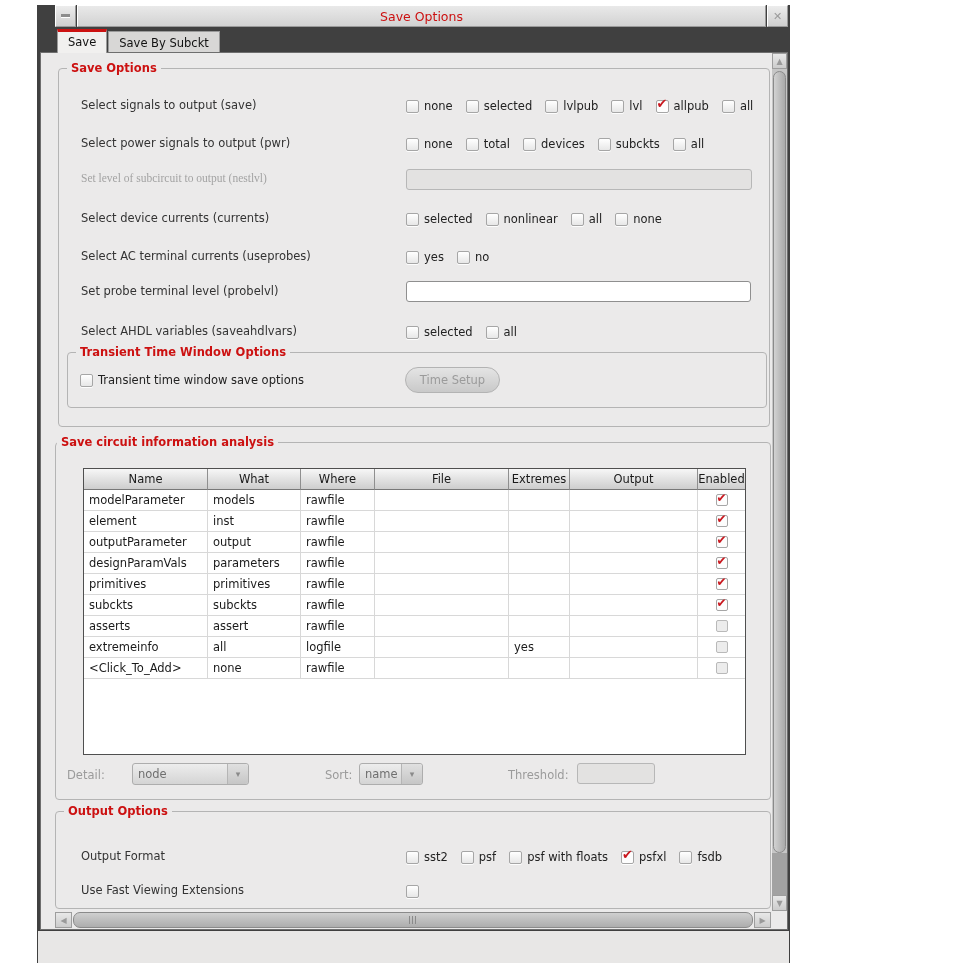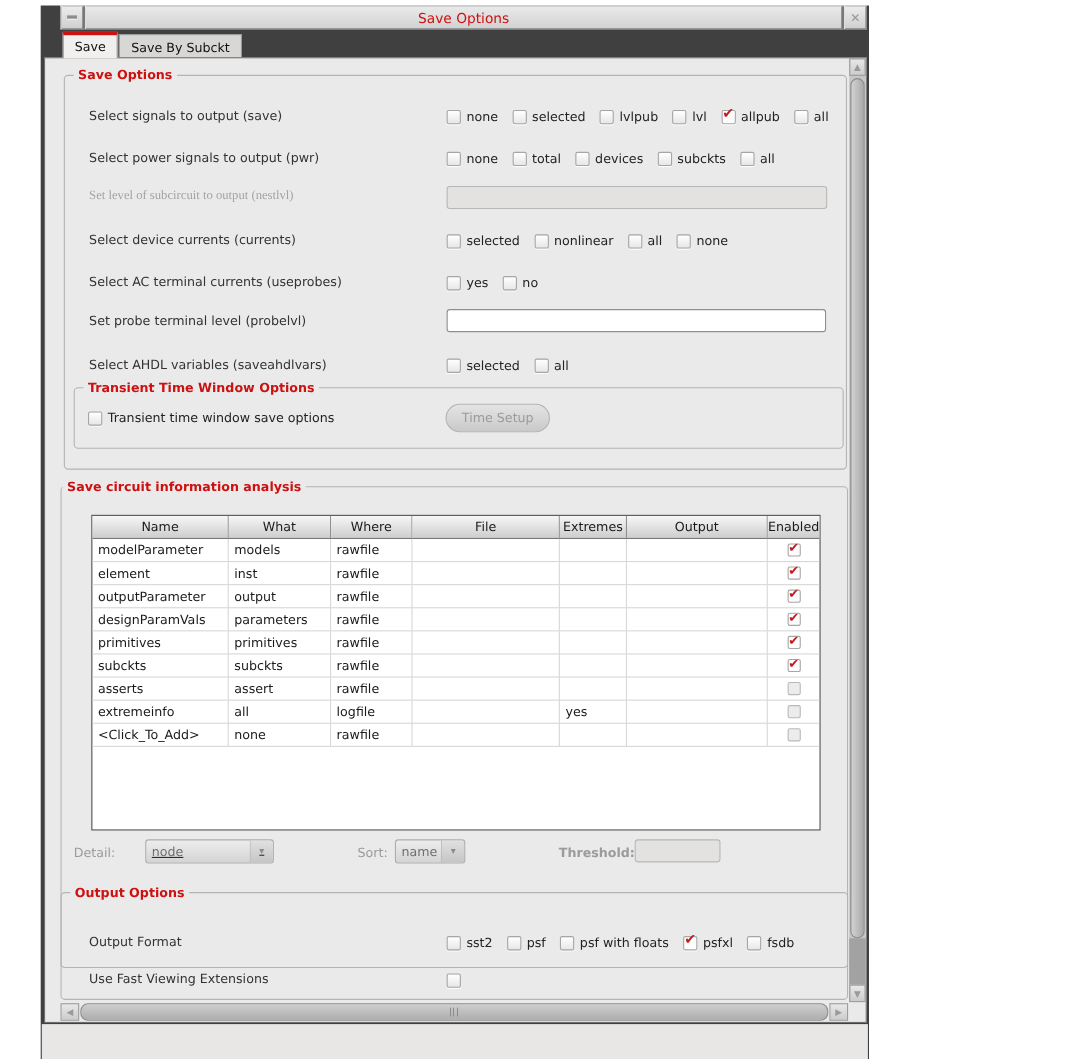--- a/index.html
+++ b/index.html
@@ -245,21 +245,21 @@
         <div class="group" style="left:8px;top:283px;width:700px;height:56px;">
           <span class="group-title" style="left:8px;">Transient Time Window Options</span>
           <span class="cb-item" style="position:absolute;left:12px;top:20px;">
             <span class="cb"></span>
             <span class="cb-label">Transient time window save options</span>
           </span>
           <div class="btn" style="left:337px;top:14px;width:95px;height:26px;">Time Setup</div>
         </div>
       </div>
 
-      <div class="group" style="left:14px;top:389px;width:716px;height:438px;">
+      <div class="group" style="left:14px;top:389px;width:716px;height:358px;">
         <span class="group-title" style="left:1px;">Save circuit information analysis</span>
 
         <div class="tbl" style="left:27px;top:25px;width:663px;height:287px;">
           <div class="t-row t-head" id="tbl-head">
               <div class="t-cell">Name</div>
               <div class="t-cell">What</div>
               <div class="t-cell">Where</div>
               <div class="t-cell">File</div>
               <div class="t-cell">Extremes</div>
               <div class="t-cell">Output</div>
@@ -374,30 +374,30 @@
                 <div class="t-cell"></div>
                 <div class="t-cell"></div>
                 <div class="t-cell center">
                   <span class="cb unchecked"></span>
                 </div>
               </div>
             </div>
         </div>
 
         <span class="dim" style="left:11px;top:325px;">Detail:</span>
-        <span class="dd" style="left:76px;top:320px;width:117px;text-decoration:underline;">
+        <span class="dd" style="left:76px;top:320px;width:117px;">
           <span class="dd-text">node</span>
           <span class="dd-btn">▾</span>
         </span>
         <span class="dim" style="left:269px;top:325px;">Sort:</span>
         <span class="dd" style="left:303px;top:320px;width:64px;">
           <span class="dd-text">name</span>
           <span class="dd-btn">▾</span>
         </span>
-        <span class="dim" style="left:452px;top:325px;font-weight:bold;">Threshold:</span>
+        <span class="dim" style="left:452px;top:325px;">Threshold:</span>
         <input class="text-input disabled" style="left: 521px; top: 320px; width: 78px;" value="">
       </div>
 
       <div class="group" style="left:14px;top:758px;width:716px;height:98px;">
         <span class="group-title" style="left:8px;">Output Options</span>
         <div class="row" style="top:34px;">
           <span class="row-label" style="left:25px;">Output Format</span>
           <span class="ctrls" style="left:350px;">
               <span class="cb-item">
                 <span class="cb"></span>

